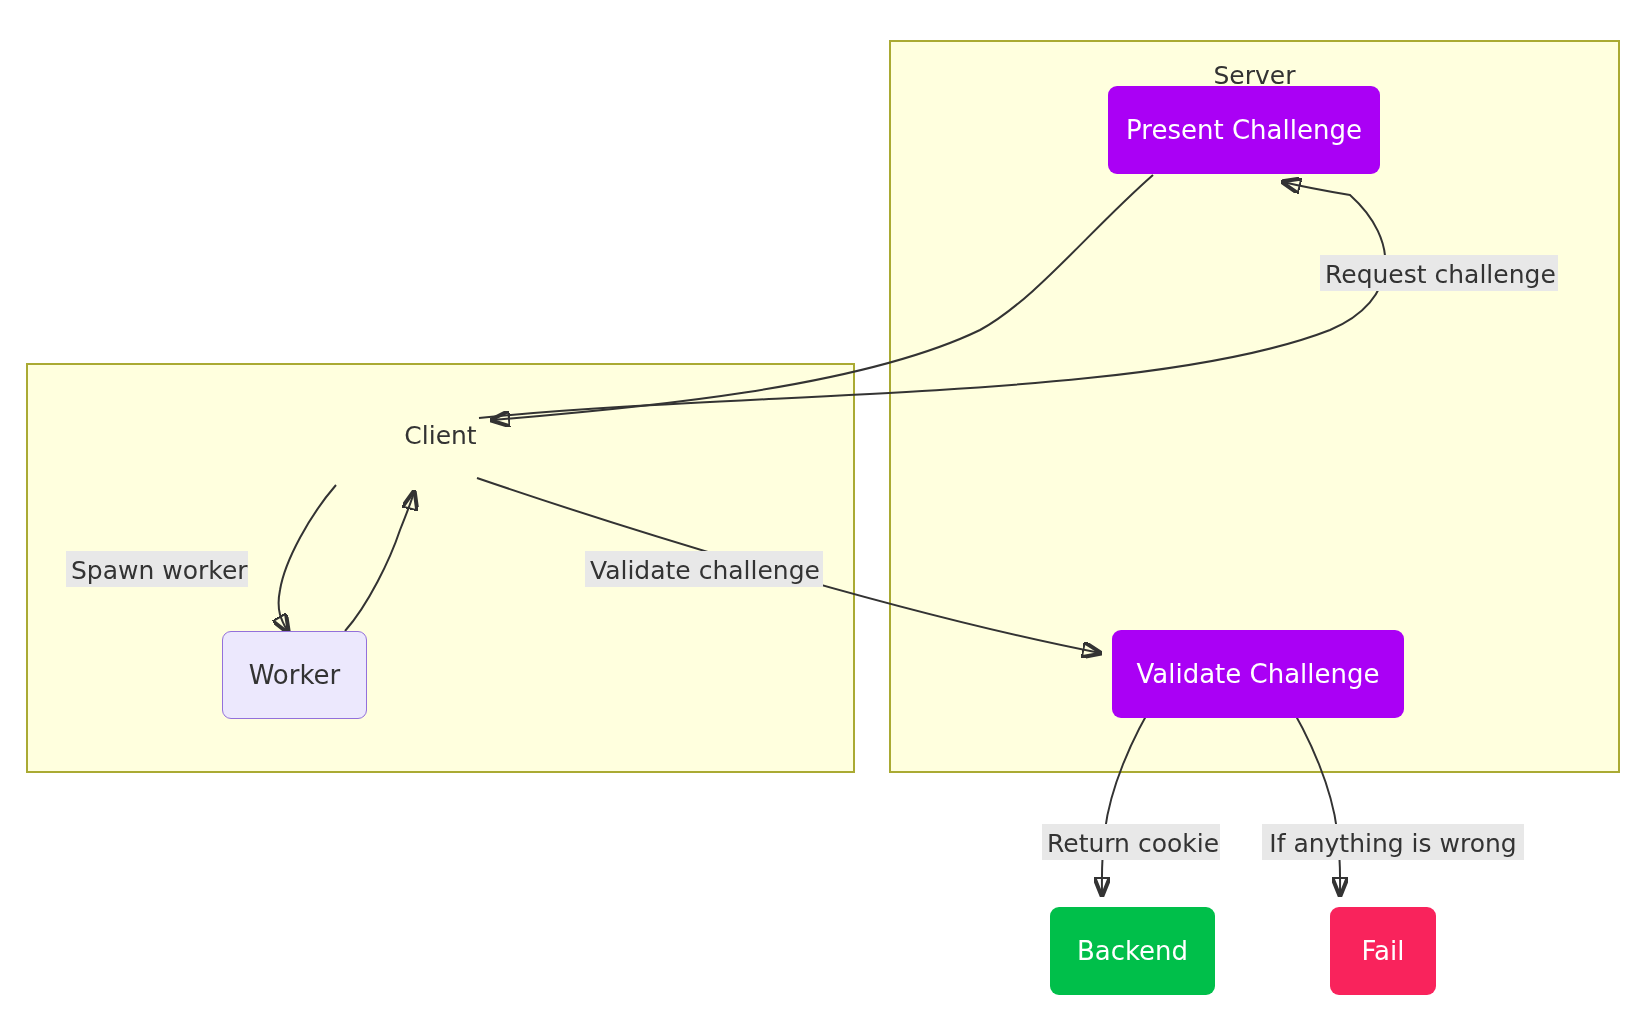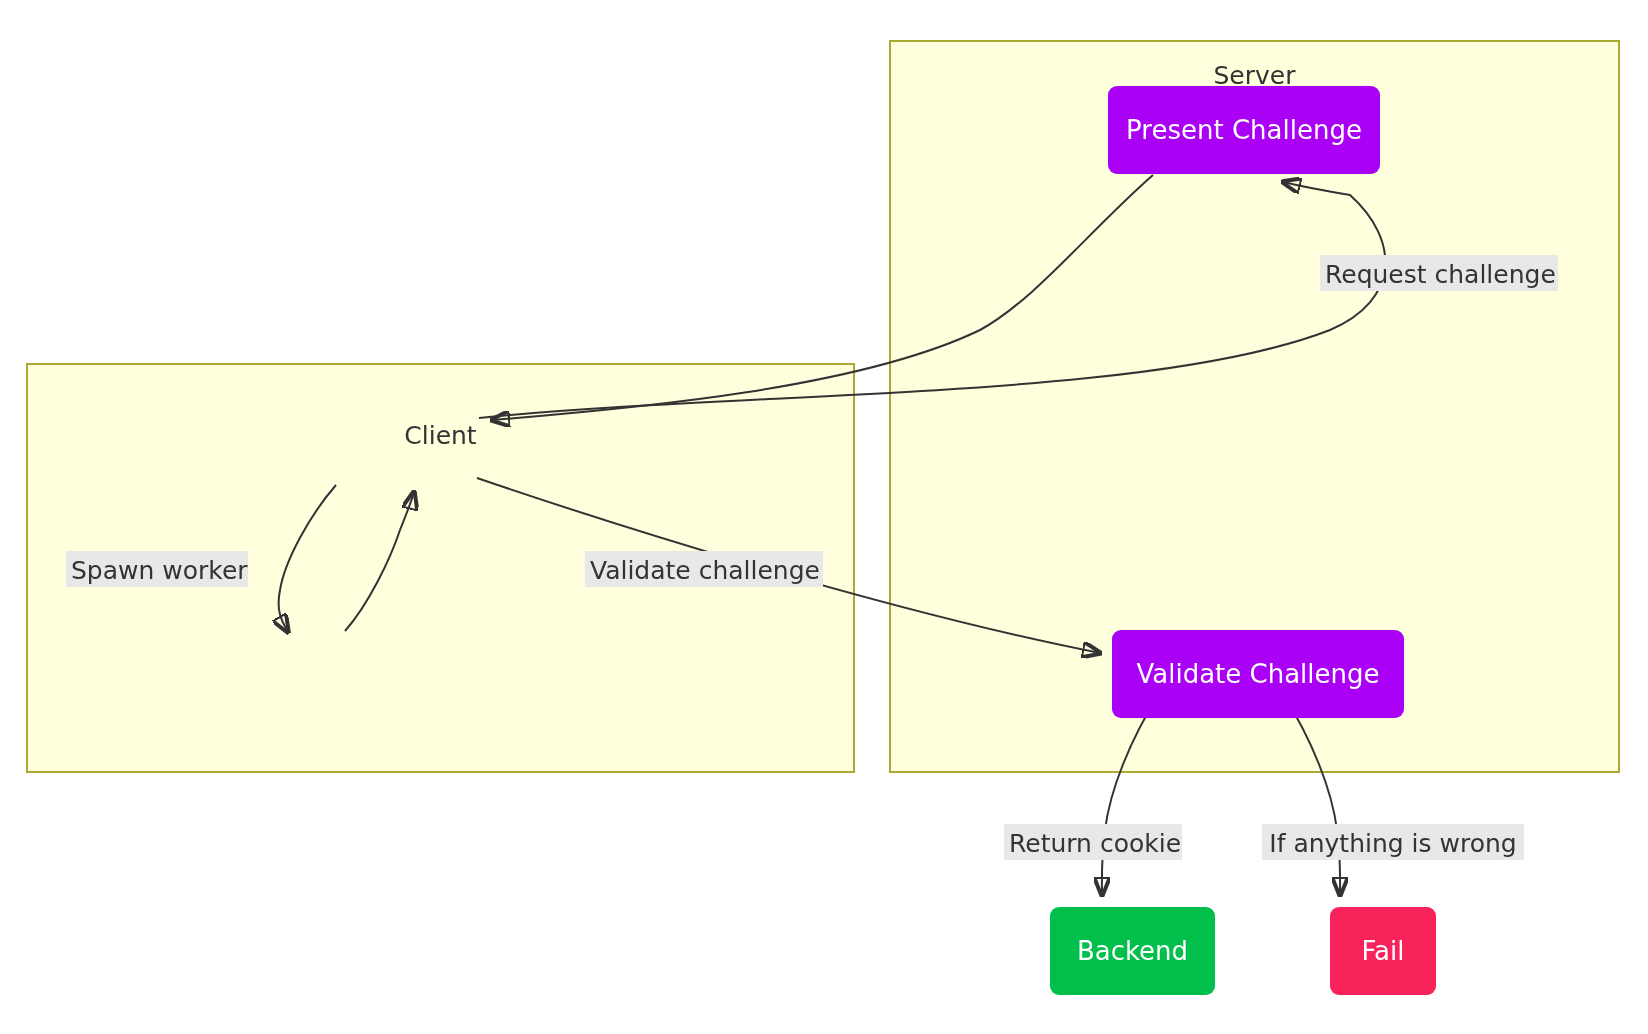--- a/index.html
+++ b/index.html
@@ -138,20 +138,23 @@
     <path d="M 1159,694 C 1130,740 1110,790 1105,830 C 1101,860 1102,880 1102,895" marker-end="url(#arrowhead)"></path>
 
     <path d="M 1283,694 C 1312,740 1332,790 1337,830 C 1341,860 1340,880 1340,895" marker-end="url(#arrowhead)"></path>
   </svg>
 
   <div class="node server-node" style="left:1108px; top:86px; width:272px; height:88px;">
     <span class="node-label">Present Challenge</span>
   </div>
 
 
+  <div class="node client-node" style="left:222px; top:631px; width:145px; height:88px;">
+    <span class="node-label">Worker</span>
+  </div>
 
   <div class="node server-node" style="left:1112px; top:630px; width:292px; height:88px;">
     <span class="node-label">Validate Challenge</span>
   </div>
 
   <div class="node fail-node" style="left:1330px; top:907px; width:106px; height:88px;">
     <span class="node-label">Fail</span>
   </div>
 
   <div class="node success-node" style="left:1050px; top:907px; width:165px; height:88px;">
@@ -159,17 +162,17 @@
   </div>
 
 
   <div class="edge-label" style="left:1320px; top:255px; width:238px; height:36px;">Request challenge</div>
 
   <div class="edge-label" style="left:66px; top:551px; width:182px; height:36px;">Spawn worker</div>
 
 
   <div class="edge-label" style="left:585px; top:551px; width:238px; height:36px;">Validate challenge</div>
 
-  <div class="edge-label" style="left:1004px; top:824px; width:178px; height:36px;text-align:right;">Return cookie</div>
+  <div class="edge-label" style="left:1042px; top:824px; width:178px; height:36px;text-align:right;">Return cookie</div>
 
   <div class="edge-label" style="left:1262px; top:824px; width:262px; height:36px;">If anything is wrong</div>
 
 </div>
 
 </body></html>

